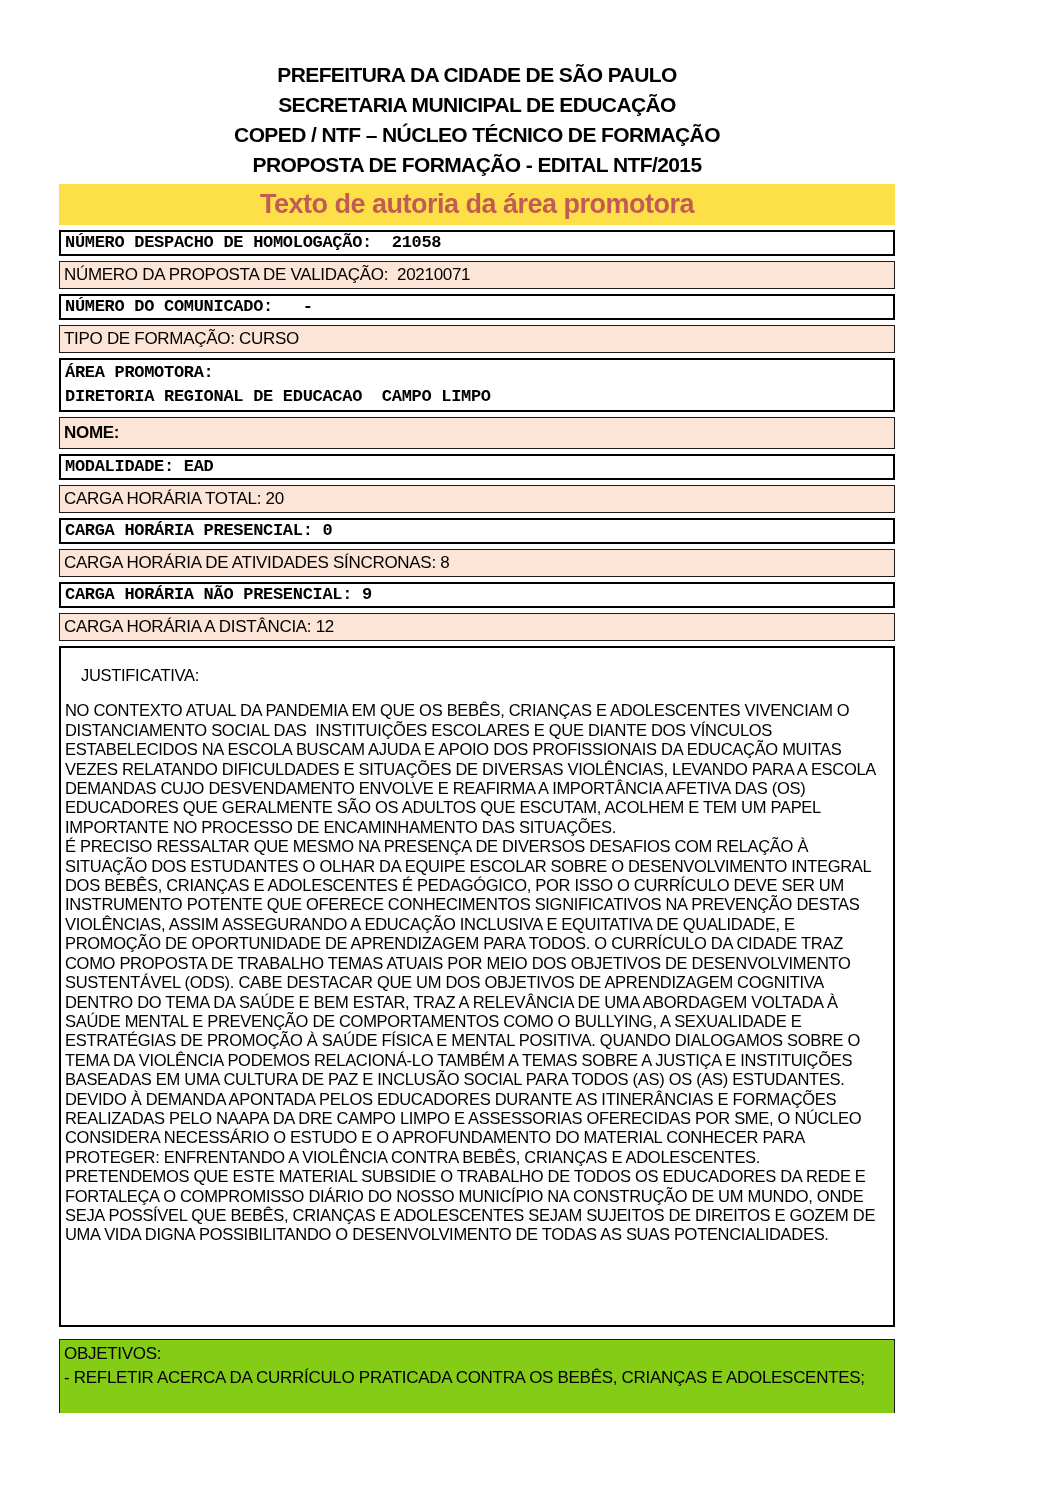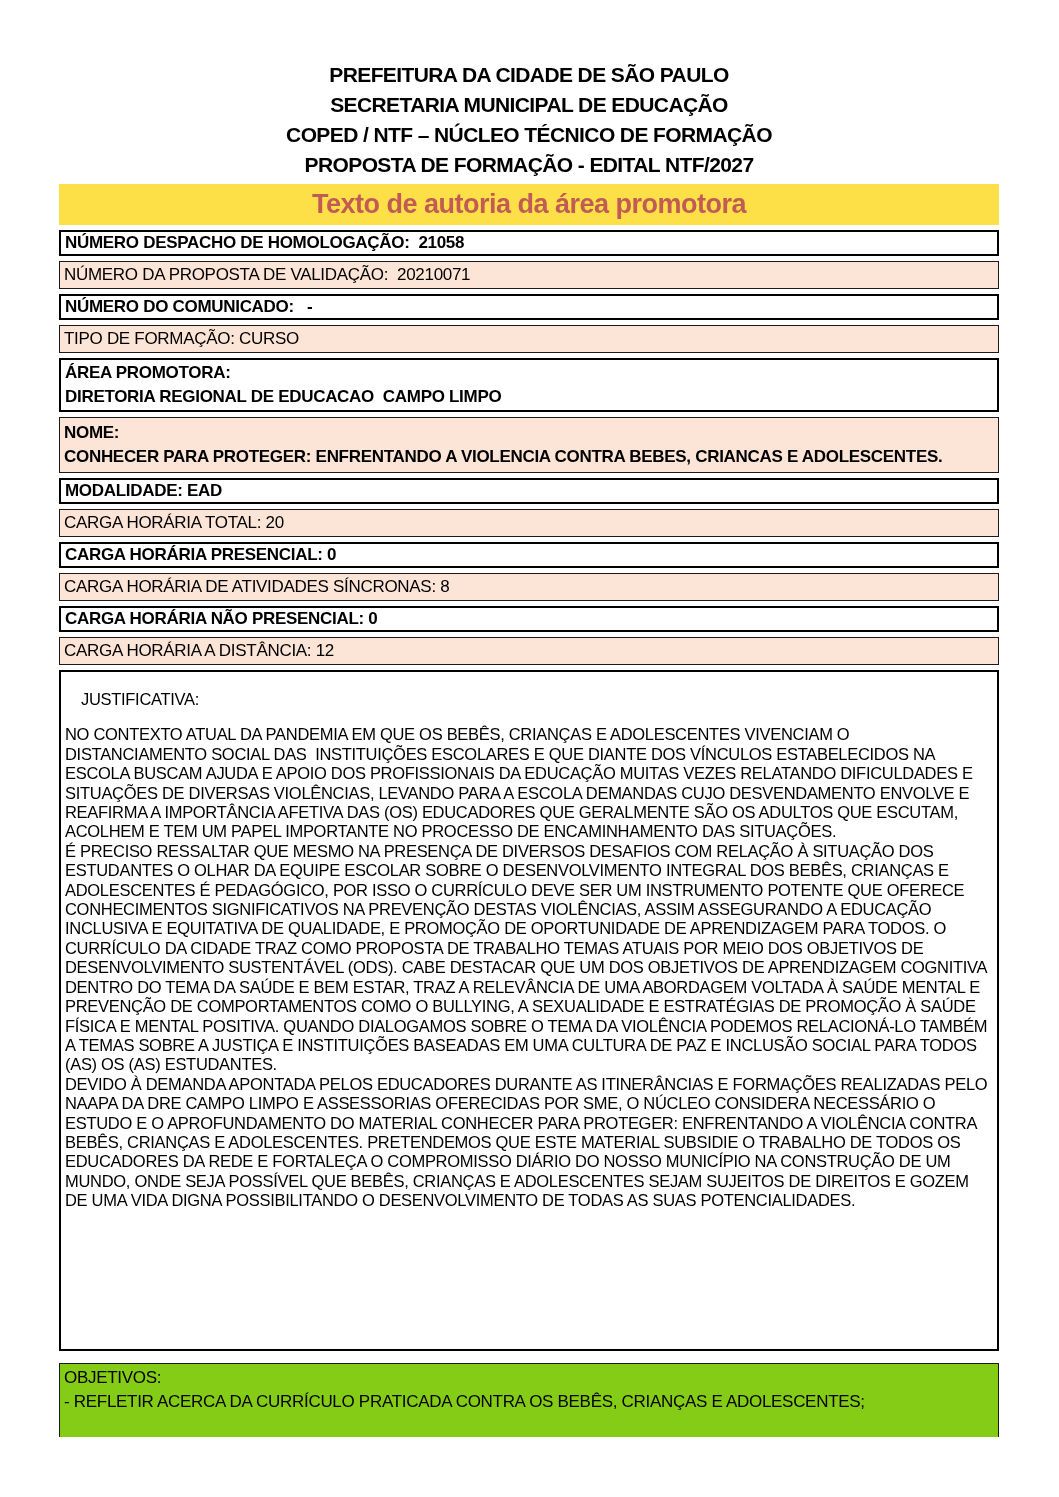--- a/index.html
+++ b/index.html
@@ -10,21 +10,21 @@
     color: #000000;
   }
   .page {
     position: relative;
     width: 1059px; height: 1497px;
     overflow: hidden;
     background: #ffffff;
   }
   .content {
     margin-left: 59px;
-    width: 940px;
+    width: 836px;
   }
   .header {
     padding-top: 60px;
     text-align: center;
   }
   .header-line {
     font-weight: bold;
     font-size: 21px;
     line-height: 30px;
     letter-spacing: -0.6px;
@@ -48,20 +48,21 @@
     margin-top: 5px;
     font-size: 17px;
     line-height: 20px;
     letter-spacing: -0.3px;
     padding: 1px 5px 1px 4px;
   }
   .row.white {
     background: #ffffff;
     border: 2.5px solid #000000;
     font-weight: bold;
+    font-family: Liberation Mono, monospace;
   }
   .row.peach {
     background: #FCE4D6;
     border: 1px solid #1a1a1a;
     font-weight: normal;
     padding: 3px 5px 3px 4px;
   }
   .row.peach.bold { font-weight: bold; }
   .row.two-line { line-height: 24px; }
   .row-line {
@@ -101,21 +102,21 @@
 </head>
 <body>
 
 <div class="page">
   <div class="content">
 
     <div class="header">
       <div class="header-line">PREFEITURA DA CIDADE DE SÃO PAULO</div>
       <div class="header-line">SECRETARIA MUNICIPAL DE EDUCAÇÃO</div>
       <div class="header-line">COPED / NTF – NÚCLEO TÉCNICO DE FORMAÇÃO</div>
-      <div class="header-line">PROPOSTA DE FORMAÇÃO - EDITAL NTF/2027</div>
+      <div class="header-line">PROPOSTA DE FORMAÇÃO - EDITAL NTF/2015</div>
     </div>
 
     <div class="banner">
       <span class="banner-text">Texto de autoria da área promotora</span>
     </div>
 
     <div class="row white">
       <span class="row-line">NÚMERO DESPACHO DE HOMOLOGAÇÃO:  21058</span>
     </div>
 
@@ -131,41 +132,40 @@
       <span class="row-line">TIPO DE FORMAÇÃO: CURSO</span>
     </div>
 
     <div class="row white two-line">
       <span class="row-line">ÁREA PROMOTORA:</span>
       <span class="row-line">DIRETORIA REGIONAL DE EDUCACAO  CAMPO LIMPO</span>
     </div>
 
     <div class="row peach bold two-line">
       <span class="row-line">NOME:</span>
-      <span class="row-line">CONHECER PARA PROTEGER: ENFRENTANDO A VIOLENCIA CONTRA BEBES, CRIANCAS E ADOLESCENTES.</span>
     </div>
 
     <div class="row white">
       <span class="row-line">MODALIDADE: EAD</span>
     </div>
 
     <div class="row peach">
       <span class="row-line">CARGA HORÁRIA TOTAL: 20</span>
     </div>
 
     <div class="row white">
       <span class="row-line">CARGA HORÁRIA PRESENCIAL: 0</span>
     </div>
 
     <div class="row peach">
       <span class="row-line">CARGA HORÁRIA DE ATIVIDADES SÍNCRONAS: 8</span>
     </div>
 
     <div class="row white">
-      <span class="row-line">CARGA HORÁRIA NÃO PRESENCIAL: 0</span>
+      <span class="row-line">CARGA HORÁRIA NÃO PRESENCIAL: 9</span>
     </div>
 
     <div class="row peach">
       <span class="row-line">CARGA HORÁRIA A DISTÂNCIA: 12</span>
     </div>
 
     <div class="justificativa">
       <div class="label">JUSTIFICATIVA:</div>
       <p>NO CONTEXTO ATUAL DA PANDEMIA EM QUE OS BEBÊS, CRIANÇAS E ADOLESCENTES VIVENCIAM O DISTANCIAMENTO SOCIAL DAS  INSTITUIÇÕES ESCOLARES E QUE DIANTE DOS VÍNCULOS ESTABELECIDOS NA ESCOLA BUSCAM AJUDA E APOIO DOS PROFISSIONAIS DA EDUCAÇÃO MUITAS VEZES RELATANDO DIFICULDADES E SITUAÇÕES DE DIVERSAS VIOLÊNCIAS, LEVANDO PARA A ESCOLA DEMANDAS CUJO DESVENDAMENTO ENVOLVE E REAFIRMA A IMPORTÂNCIA AFETIVA DAS (OS) EDUCADORES QUE GERALMENTE SÃO OS ADULTOS QUE ESCUTAM, ACOLHEM E TEM UM PAPEL IMPORTANTE NO PROCESSO DE ENCAMINHAMENTO DAS SITUAÇÕES.</p>
       <p>É PRECISO RESSALTAR QUE MESMO NA PRESENÇA DE DIVERSOS DESAFIOS COM RELAÇÃO À SITUAÇÃO DOS ESTUDANTES O OLHAR DA EQUIPE ESCOLAR SOBRE O DESENVOLVIMENTO INTEGRAL DOS BEBÊS, CRIANÇAS E ADOLESCENTES É PEDAGÓGICO, POR ISSO O CURRÍCULO DEVE SER UM INSTRUMENTO POTENTE QUE OFERECE CONHECIMENTOS SIGNIFICATIVOS NA PREVENÇÃO DESTAS VIOLÊNCIAS, ASSIM ASSEGURANDO A EDUCAÇÃO INCLUSIVA E EQUITATIVA DE QUALIDADE, E PROMOÇÃO DE OPORTUNIDADE DE APRENDIZAGEM PARA TODOS. O CURRÍCULO DA CIDADE TRAZ COMO PROPOSTA DE TRABALHO TEMAS ATUAIS POR MEIO DOS OBJETIVOS DE DESENVOLVIMENTO SUSTENTÁVEL (ODS). CABE DESTACAR QUE UM DOS OBJETIVOS DE APRENDIZAGEM COGNITIVA DENTRO DO TEMA DA SAÚDE E BEM ESTAR, TRAZ A RELEVÂNCIA DE UMA ABORDAGEM VOLTADA À SAÚDE MENTAL E PREVENÇÃO DE COMPORTAMENTOS COMO O BULLYING, A SEXUALIDADE E ESTRATÉGIAS DE PROMOÇÃO À SAÚDE FÍSICA E MENTAL POSITIVA. QUANDO DIALOGAMOS SOBRE O TEMA DA VIOLÊNCIA PODEMOS RELACIONÁ-LO TAMBÉM A TEMAS SOBRE A JUSTIÇA E INSTITUIÇÕES BASEADAS EM UMA CULTURA DE PAZ E INCLUSÃO SOCIAL PARA TODOS (AS) OS (AS) ESTUDANTES.</p>

